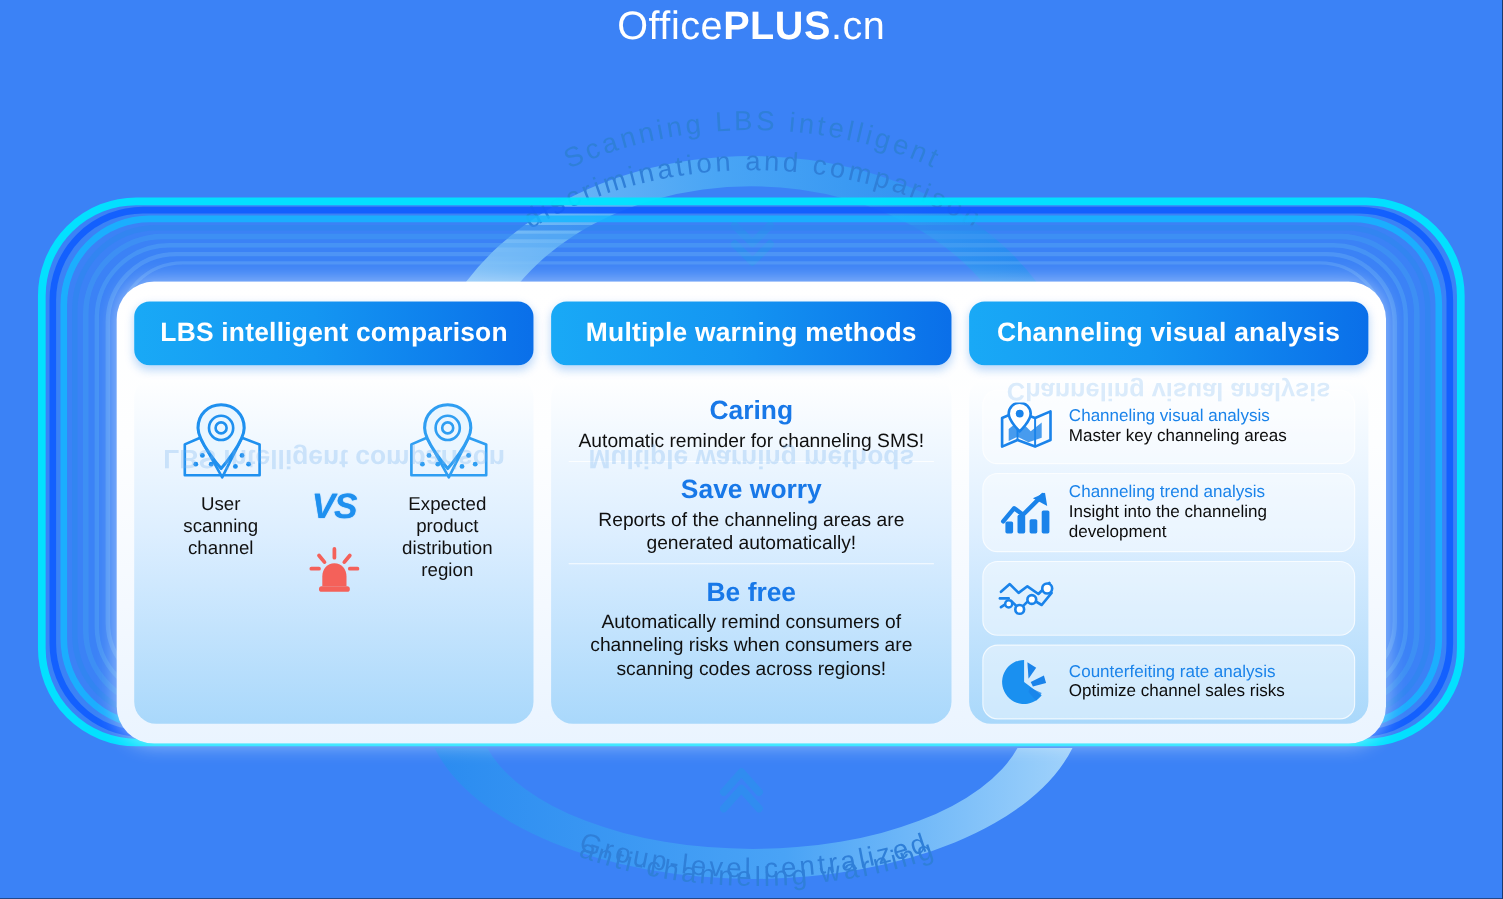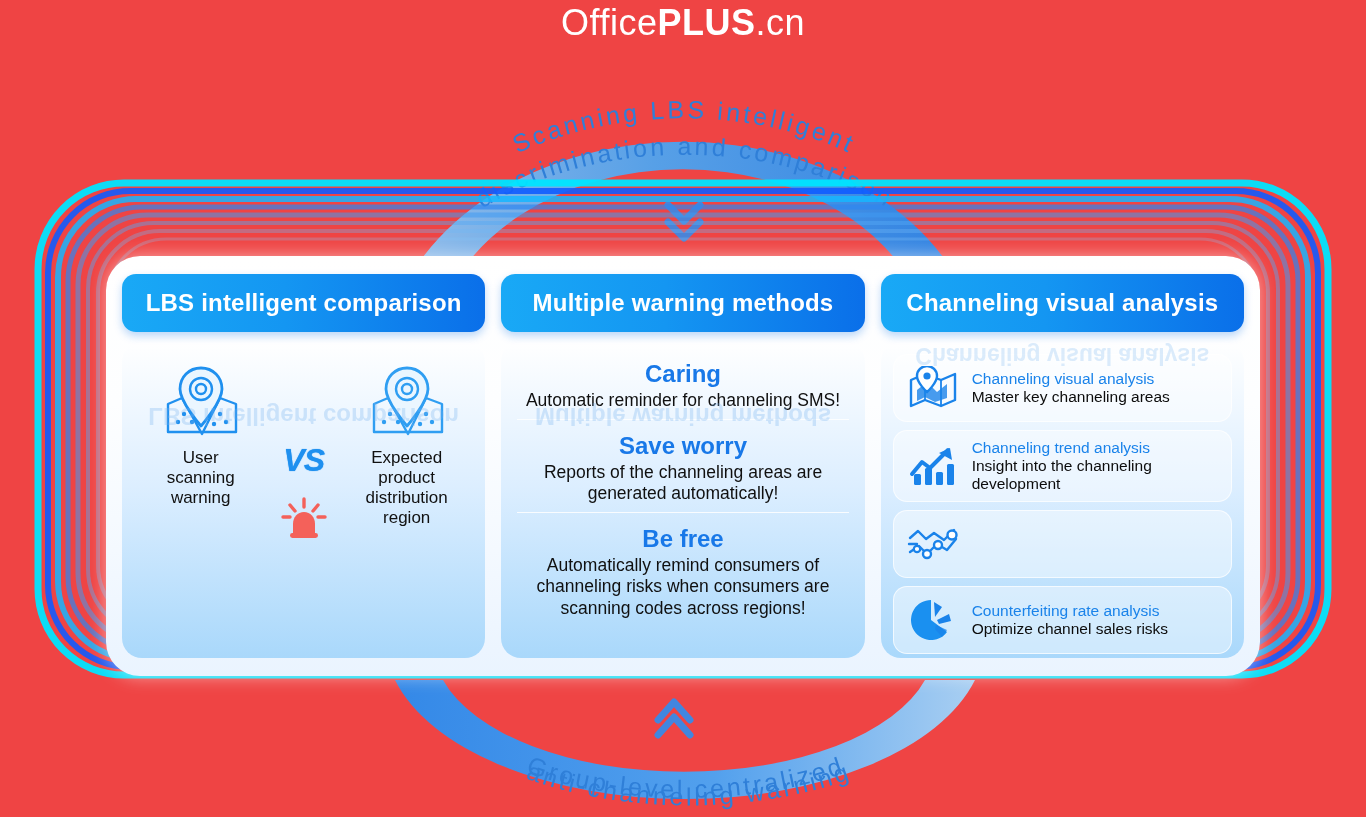--- a/index.html
+++ b/index.html
@@ -2,21 +2,21 @@
 <html><head>
 <meta charset="utf-8">
 <style>
   * { box-sizing: border-box; margin: 0; padding: 0; }
   html, body {
     width: 1366px; height: 817px;
     background: #000;
     font-family: "Liberation Sans", sans-serif;
     overflow: hidden;
   }
-  #stage { position: relative; width: 1366px; height: 817px; background:#ef4444; }
+  #stage { position: relative; width: 1366px; height: 817px; background:#3b82f6; }
 
   
   .logo {
     position: absolute; top: 2px; left: 0; width: 1366px;
     text-align: center;
     font-size: 36px; color: #ffffff; letter-spacing: .5px;
     font-weight: 300;
   }
   .logo .b { font-weight: 700; }
 
@@ -195,21 +195,21 @@
                 <circle cx="68" cy="58" r="2.2" fill="#1f90ef" stroke="none"></circle>
                 <circle cx="56" cy="60" r="2.2" fill="#1f90ef" stroke="none"></circle>
                 <path d="M43 4 C31 4 22 13 22 25 C22 38 43 62 43 62 C43 62 64 38 64 25 C64 13 55 4 43 4 Z" stroke-width="2.8" fill="#eaf6ff"></path>
                 <circle cx="43" cy="25" r="11" stroke-width="2.4"></circle>
                 <circle cx="43" cy="25" r="5" stroke-width="2.4"></circle>
               </g>
             </svg>
             <div class="p1-cap">
               <div>User</div>
               <div>scanning</div>
-              <div>warning</div>
+              <div>channel</div>
             </div>
           </div>
 
           <div class="vs-col">
             <div class="vs-txt">VS</div>
             <svg class="siren" width="46" height="44" viewBox="0 0 46 44">
               <g stroke="#f4615a" stroke-width="3.4" stroke-linecap="round">
                 <line x1="23" y1="2" x2="23" y2="10"></line>
                 <line x1="9" y1="8" x2="14" y2="14"></line>
                 <line x1="37" y1="8" x2="32" y2="14"></line>

